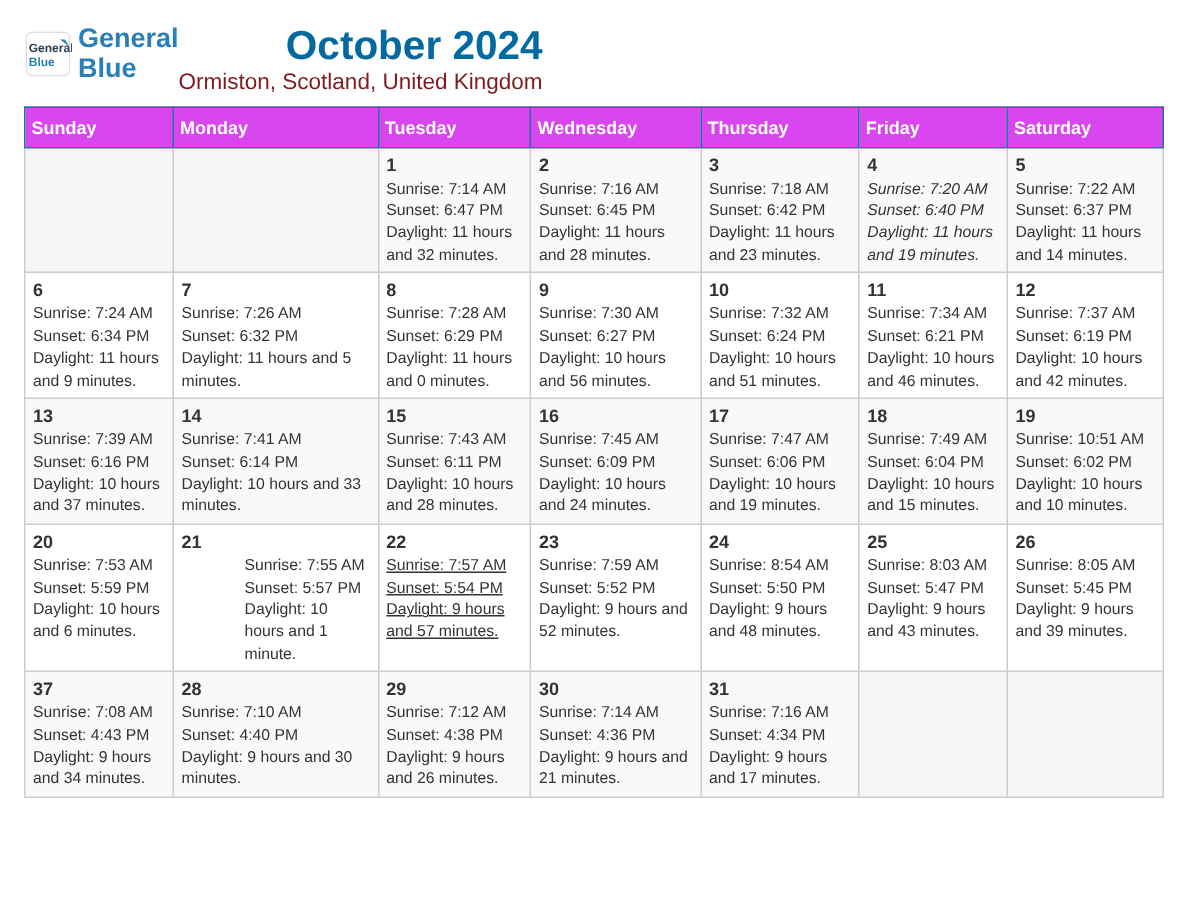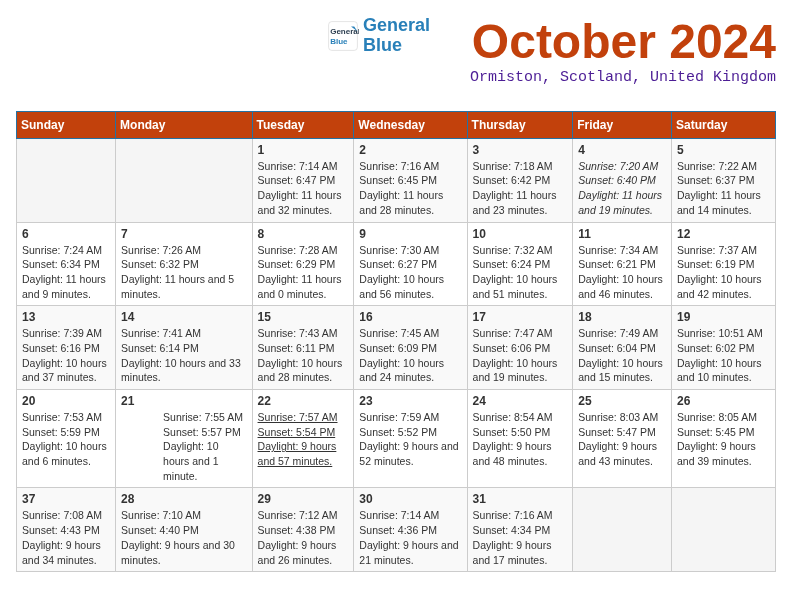--- a/index.html
+++ b/index.html
@@ -5,24 +5,23 @@
     * { box-sizing: border-box; margin: 0; padding: 0; }
     body {
       font-family: Arial, sans-serif;
       background: #fff;
       width: 792px;
       min-height: 612px;
       padding: 16px;
     }
     .header {
       display: flex;
-      justify-content: flex-end;
+      justify-content: flex-start;
       align-items: flex-start;
-      margin-bottom: 25px;
-      gap: 40px;
+      margin-bottom: 8px;
     }
     .logo {
       display: flex;
       align-items: center;
       gap: 4px;
     }
     .logo-text {
       font-size: 18px;
       font-weight: bold;
       color: #2c3e50;
@@ -32,38 +31,37 @@
       color: #2980b9;
     }
     .logo-icon {
       width: 32px;
       height: 32px;
     }
     .title-block {
       text-align: right;
     }
     .month-title {
-      font-size: 48px;
+      font-size: 27px;
       font-weight: bold;
-      color: #c2410c;
+      color: #0369a1;
       line-height: 1.1;
     }
     .location {
       font-size: 15px;
-      color: #4c1d95;
+      color: #7f1d1d;
       font-weight: normal;
-      font-family: Liberation Mono, monospace;
     }
     table {
       width: 100%;
       border-collapse: collapse;
       font-size: 11px;
     }
     thead tr th {
-      background-color: #c2410c;
+      background-color: #d946ef;
       color: #fff;
       padding: 6px 4px;
       text-align: left;
       font-size: 12px;
       font-weight: bold;
       border: 1px solid #2471a3;
     }
     tbody tr td {
       border: 1px solid #ccc;
       padding: 4px 5px;

